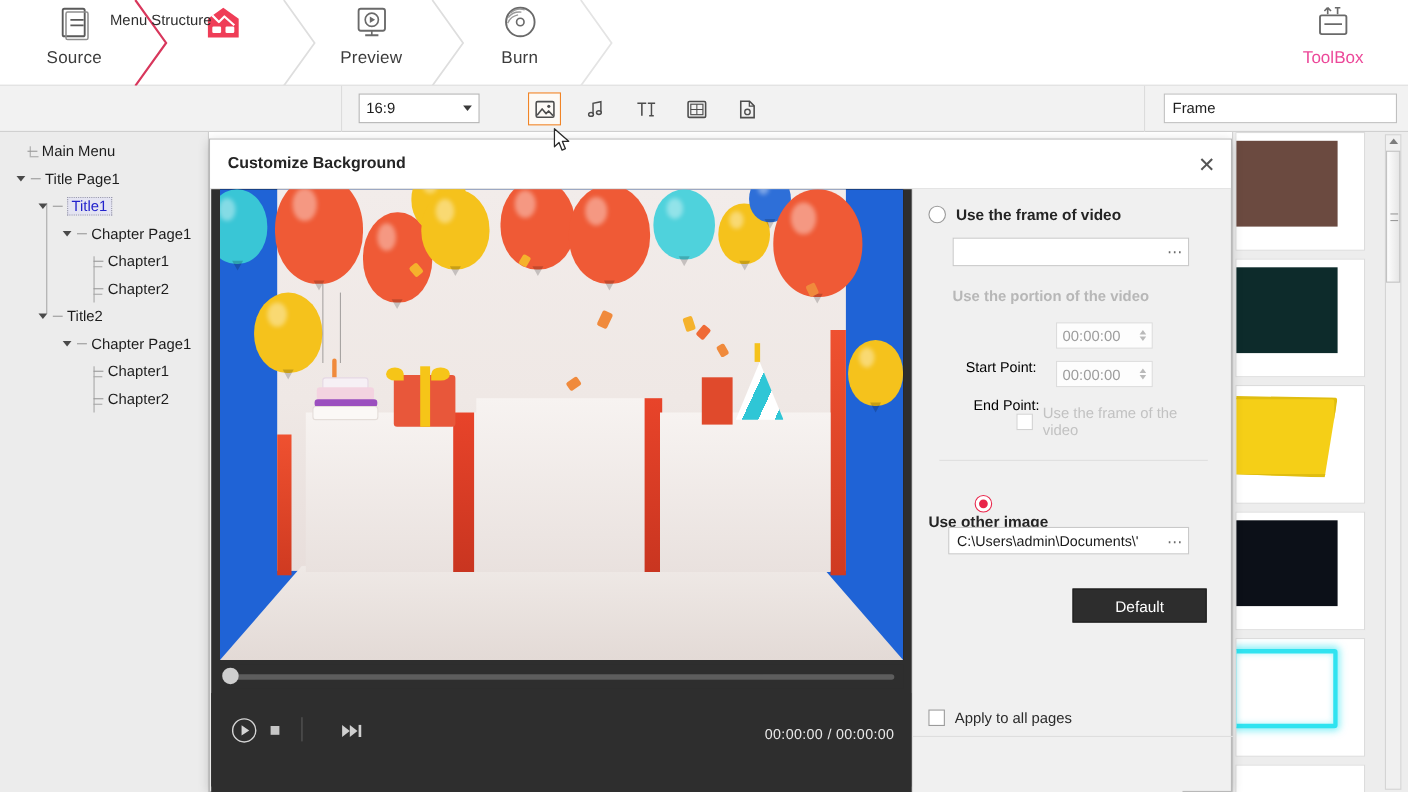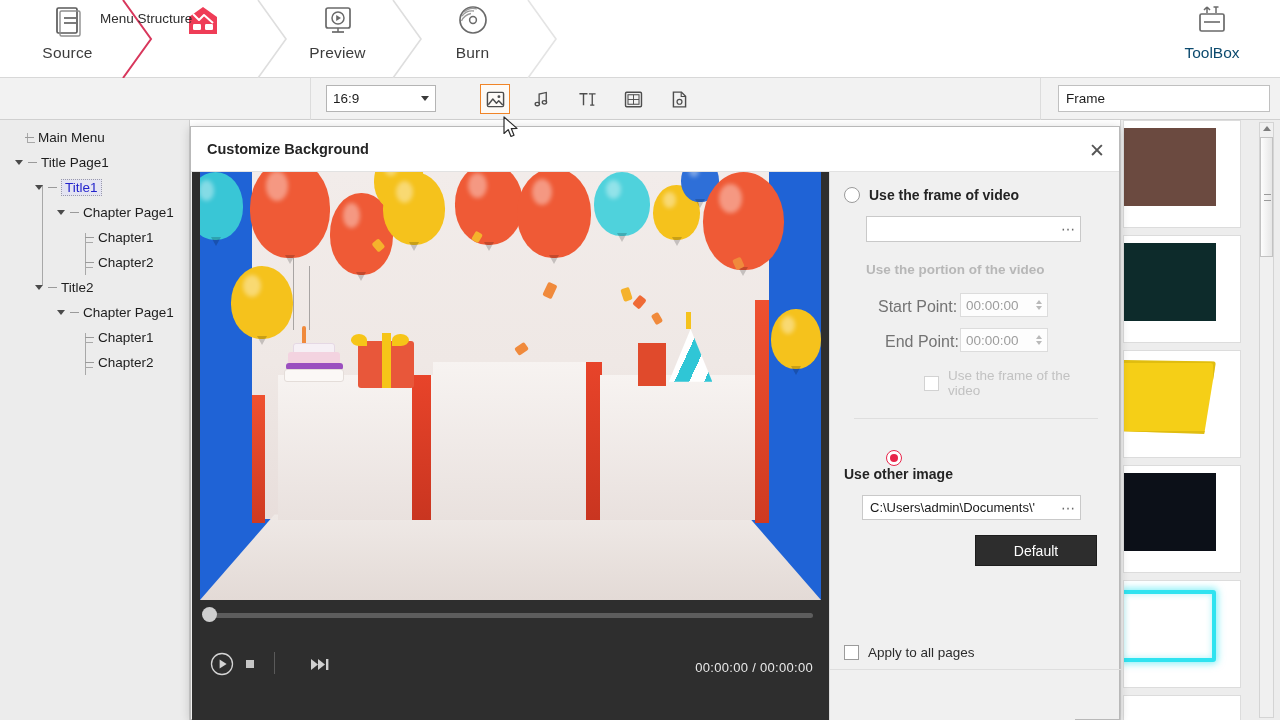--- a/index.html
+++ b/index.html
@@ -28,21 +28,21 @@
   .chev {
     position: absolute; top: 0; width: 34px; height: 78px; pointer-events: none;
   }
   .chev svg { display: block; }
 
   .toolbox-step {
     position: absolute; right: 8px; top: 0; width: 120px; height: 78px;
     display: flex; flex-direction: column; align-items: center; padding-top: 2px; cursor: pointer;
   }
   .toolbox-step .ico { height: 40px; display: flex; align-items: center; justify-content: center; }
-  .toolbox-step .lbl { font-size: 15.5px; color: #0c4a6e; margin-top: 2px; }
+  .toolbox-step .lbl { font-size: 15.5px; color: #ec4899; margin-top: 2px; }
 
   
   .subbar {
     position: absolute; left: 0; top: 78px; width: 1280px; height: 42px;
     background: #f2f2f2; border-bottom: 1px solid #d0d0d0;
   }
   .menu-structure-label {
     position: absolute; left: 100px; top: 11px;
     font-size: 13.5px; color: #2e2e2e;
   }
@@ -242,21 +242,21 @@
   .text-field {
     position: absolute; background: #fff; border: 1px solid #c9c9c9;
     display: flex; align-items: center; padding: 0 4px 0 7px;
   }
   .text-field .fv { font-size: 13px; color: #1a1a1a; flex: 1; overflow: hidden; white-space: nowrap; }
   .ellipsis-btn {
     font-size: 14px; color: #6a6a6a; letter-spacing: 1px; cursor: pointer; padding-left: 3px;
   }
   .sub-label { position: absolute; font-size: 13.5px; font-weight: bold; color: #3b3b3b; }
   .sub-label.disabled { color: #b7b7b7; font-weight: bold; }
-  .field-label { position: absolute; font-size: 16px; color: #737373; }
+  .field-label { position: absolute; font-size: 13px; color: #000000; margin-top: 28px; }
 
   .spinner {
     position: absolute; width: 88px; height: 24px; background: #fdfdfd; border: 1px solid #dcdcdc;
     display: flex; align-items: center; padding: 0 5px;
   }
   .spinner .sv { font-size: 13.5px; color: #9d9d9d; flex: 1; }
   .spinner .arrows { display: flex; flex-direction: column; gap: 2px; }
   .spinner .arrows i { display: block; width: 0; height: 0; border-left: 3.5px solid transparent;
     border-right: 3.5px solid transparent; }
   .spinner .arrows i.up { border-bottom: 4px solid #b9b9b9; }
@@ -681,21 +681,21 @@
         <span class="cb-label disabled">Use the frame of the video</span>
       </div>
 
       <div class="hsep" style="left:24px; top:246px; width:244px;"></div>
 
       <div class="radio-row" style="left:14px; top:278px;flex-direction:column;">
         <span class="radio on"></span>
         <span class="radio-label">Use other image</span>
       </div>
 
-      <div class="text-field" style="left:32px; top:323px; width:219px; height:25px;">
+      <div class="text-field" style="left:32px; top:307px; width:219px; height:25px;">
         <span class="fv">C:\Users\admin\Documents\'</span>
         <span class="ellipsis-btn">⋯</span>
       </div>
 
       <div class="default-btn" style="left:145px; top:363px; width:122px; height:31px;">
         <span>Default</span>
       </div>
 
       <div class="hsep" style="left:0px; top:497px; width:291px;"></div>
 

